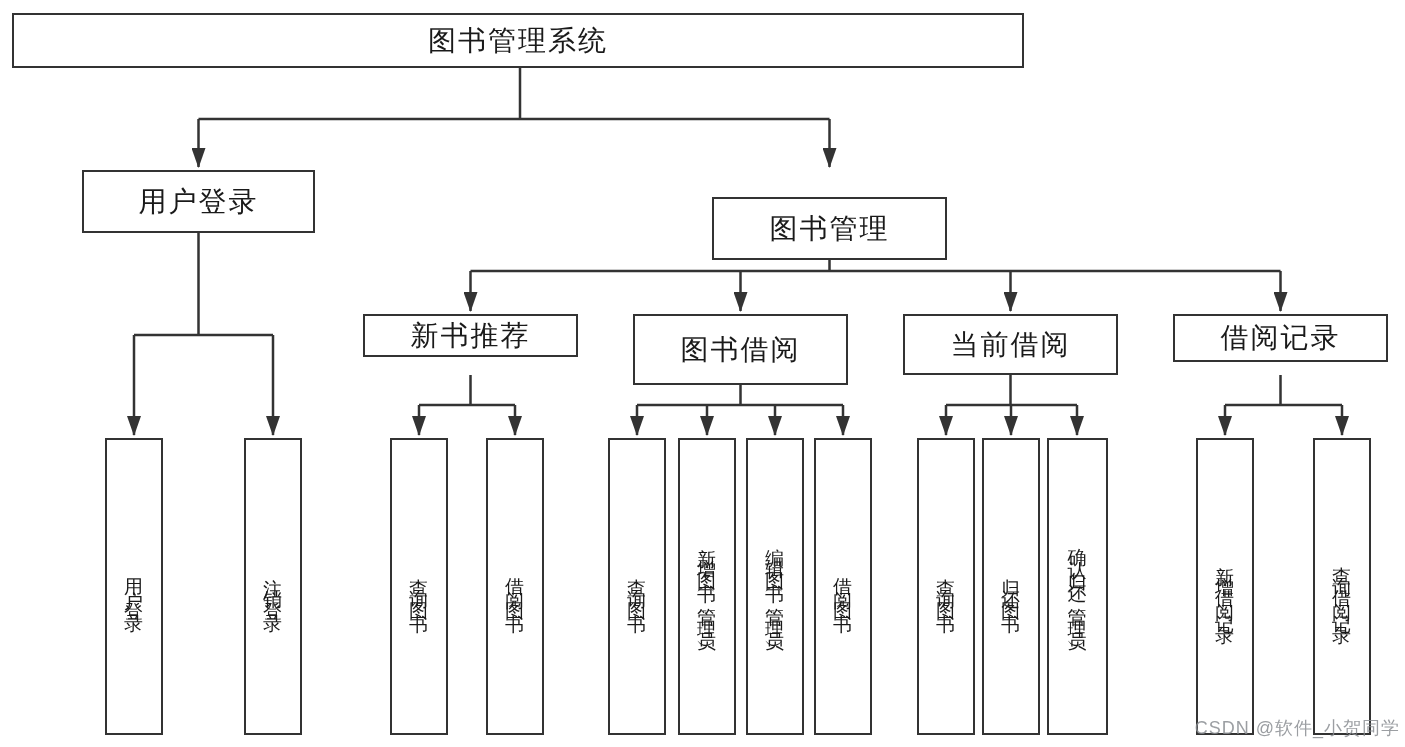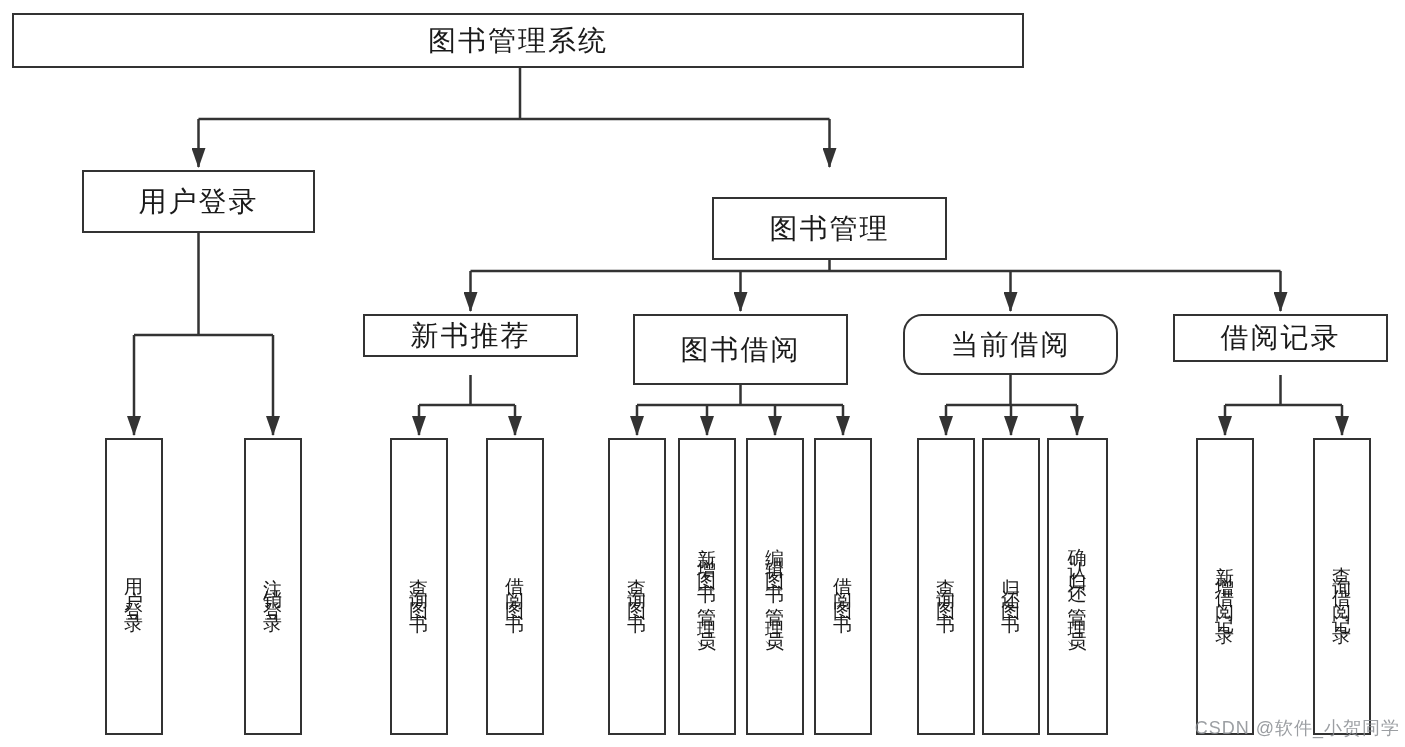--- a/index.html
+++ b/index.html
@@ -117,21 +117,21 @@
   <div class="box h" style="left:712px; top:170px; width:235px; height:63px;margin-top:27px;">
     <span class="label">图书管理</span>
   </div>
 
   <div class="box h" style="left:363px; top:314px; width:215px; height:43px;">
     <span class="label">新书推荐</span>
   </div>
   <div class="box h" style="left:633px; top:314px; width:215px; height:71px;">
     <span class="label">图书借阅</span>
   </div>
-  <div class="box h" style="left:903px; top:314px; width:215px; height:61px;border-radius:19px;">
+  <div class="box h" style="left:903px; top:314px; width:215px; height:61px;">
     <span class="label">当前借阅</span>
   </div>
   <div class="box h" style="left:1173px; top:314px; width:215px; height:48px;">
     <span class="label">借阅记录</span>
   </div>
 
   <div class="box v" style="left:105px;">
     <span class="label">用户登录</span>
   </div>
   <div class="box v" style="left:244px;">

